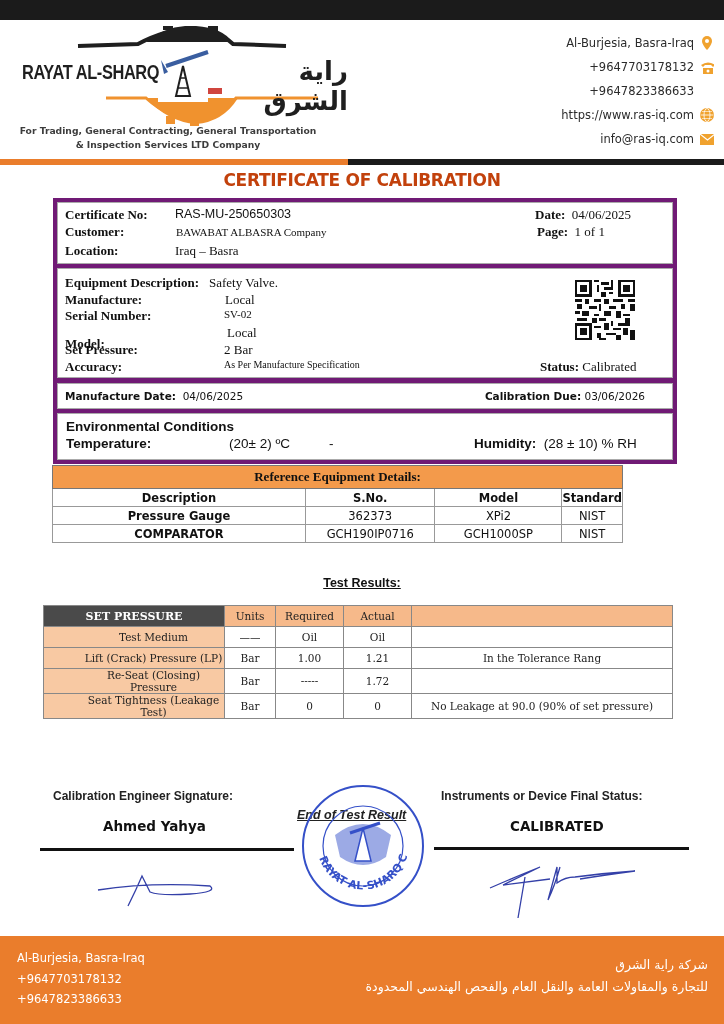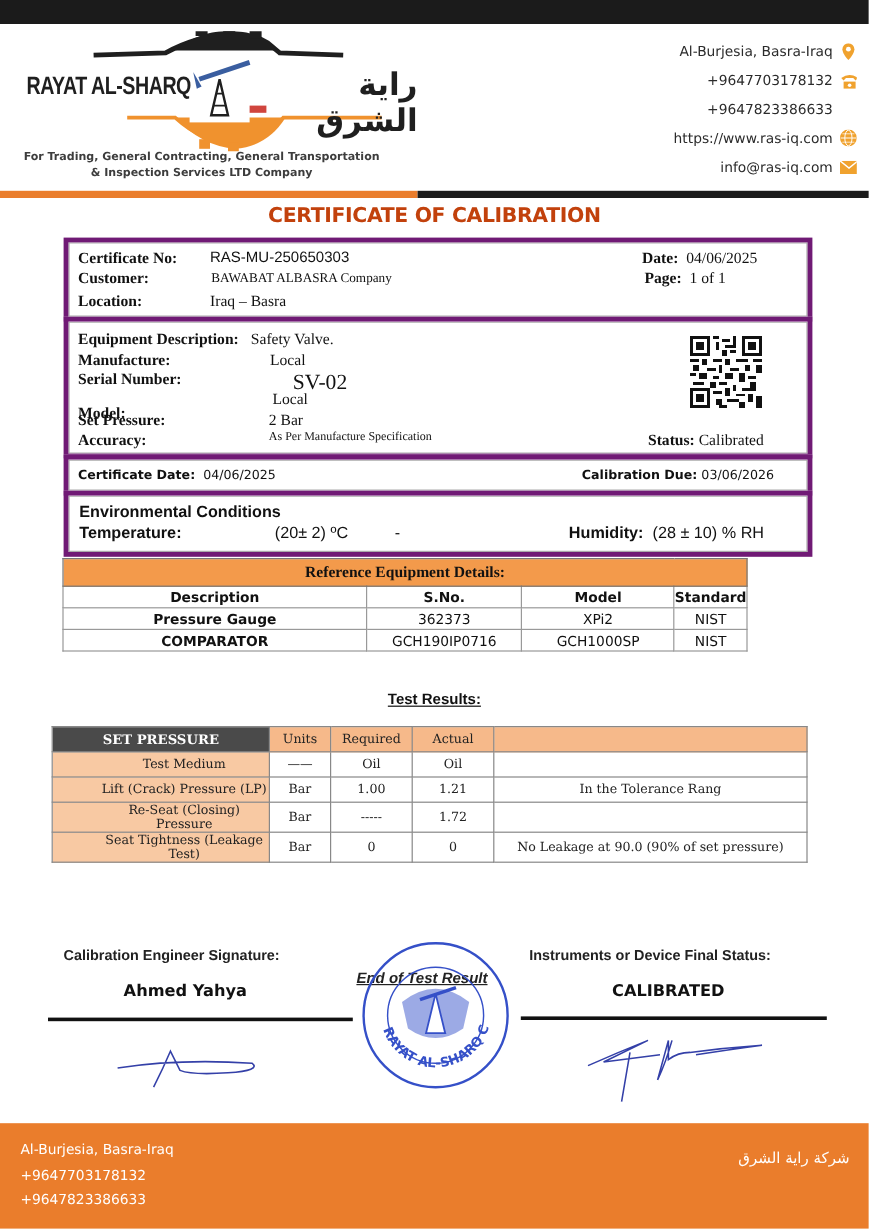--- a/index.html
+++ b/index.html
@@ -184,21 +184,21 @@
 <div class="box equip-box serif">
   <div class="row" style="top:7px;">
     <span class="lbl">Equipment Description:</span>
   </div>
   <div class="val" style="left:152px; top:7px; font-size:13px;">Safety Valve.</div>
 
   <div class="row" style="top:24px;"><span class="lbl">Manufacture:</span></div>
   <div class="val" style="left:168px; top:24px; font-size:13px;">Local</div>
 
   <div class="row" style="top:40px;"><span class="lbl">Serial Number:</span></div>
-  <div class="val" style="left:167px; top:40px; font-size:18px;margin-left:20px;">SV-02</div>
+  <div class="val" style="left:167px; top:40px; font-size:11px;">SV-02</div>
 
   <div class="row" style="top:68px;"><span class="lbl">Model:</span></div>
   <div class="val" style="left:170px; top:57px; font-size:13px;">Local</div>
 
   <div class="row" style="top:74px;"><span class="lbl">Set Pressure:</span></div>
   <div class="val" style="left:167px; top:74px; font-size:13px;">2 Bar</div>
 
   <div class="row" style="top:91px;"><span class="lbl">Accuracy:</span></div>
   <div class="val" style="left:167px; top:91px; font-size:10px;">As Per Manufacture Specification</div>
 
@@ -257,21 +257,21 @@
         <rect x="13" y="22" width="4" height="1"></rect>
         <rect x="17" y="23" width="2" height="2"></rect>
         <rect x="23" y="21" width="2" height="4"></rect>
         <rect x="10" y="24" width="3" height="1"></rect>
     </g>
   </svg>
 </div>
 
 <div class="box cal-box">
   <div style="position:absolute; left:8px; top:7px;">
-    <span class="lbl">Certificate Date:</span>&nbsp;
+    <span class="lbl">Manufacture Date:</span>&nbsp;
     <span>04/06/2025</span>
   </div>
   <div style="position:absolute; right:28px; top:7px;">
     <span class="lbl">Calibration Due:</span>
     <span>03/06/2026</span>
   </div>
 </div>
 
 <div class="box env-box">
   <div style="position:absolute; left:9px; top:6px; font-weight:bold;">Environmental Conditions</div>
@@ -383,14 +383,15 @@
 </svg>
 
 <div class="footer">
   <div class="footer-left">
     <div>Al-Burjesia, Basra-Iraq</div>
     <div>+9647703178132</div>
     <div>+9647823386633</div>
   </div>
   <div class="footer-right">
     <div>شركة راية الشرق</div>
+    <div>للتجارة والمقاولات العامة والنقل العام والفحص الهندسي المحدودة</div>
   </div>
 </div>
 
 </body></html>

